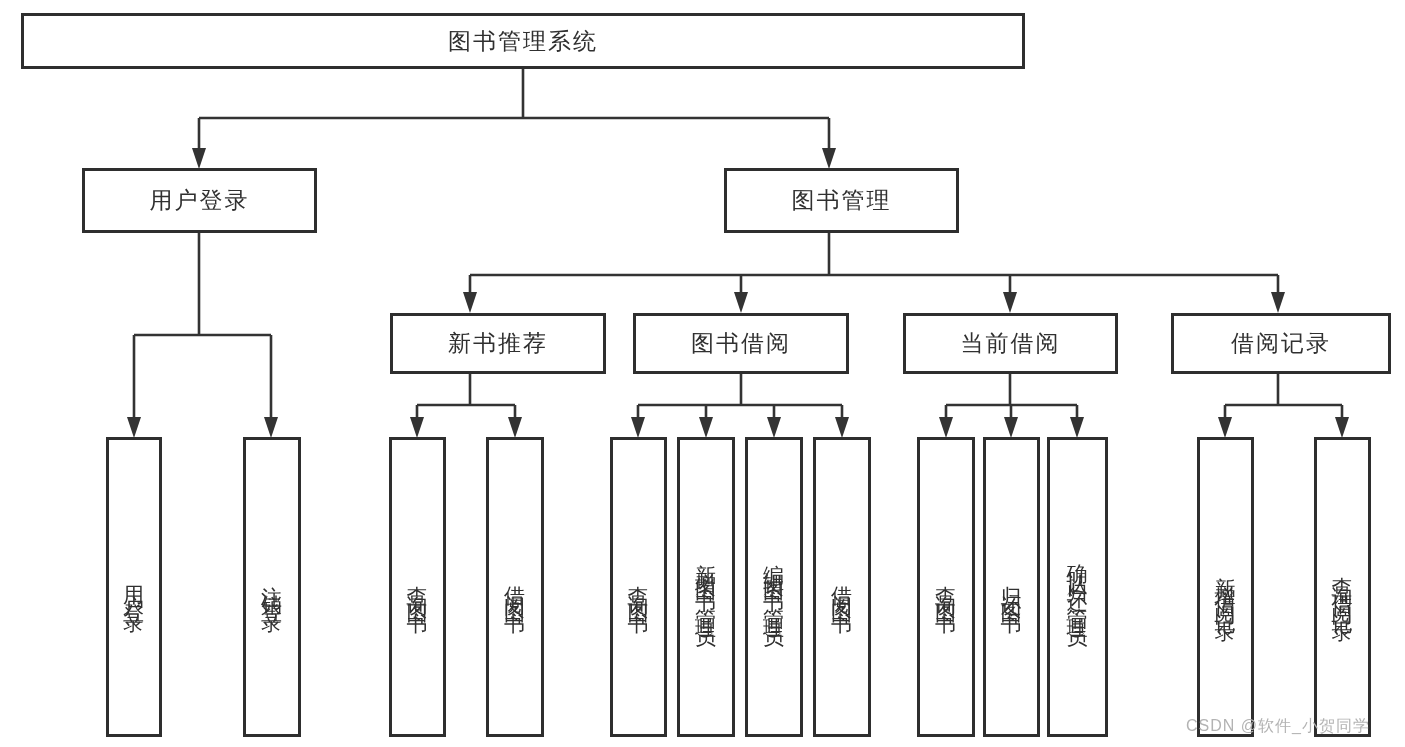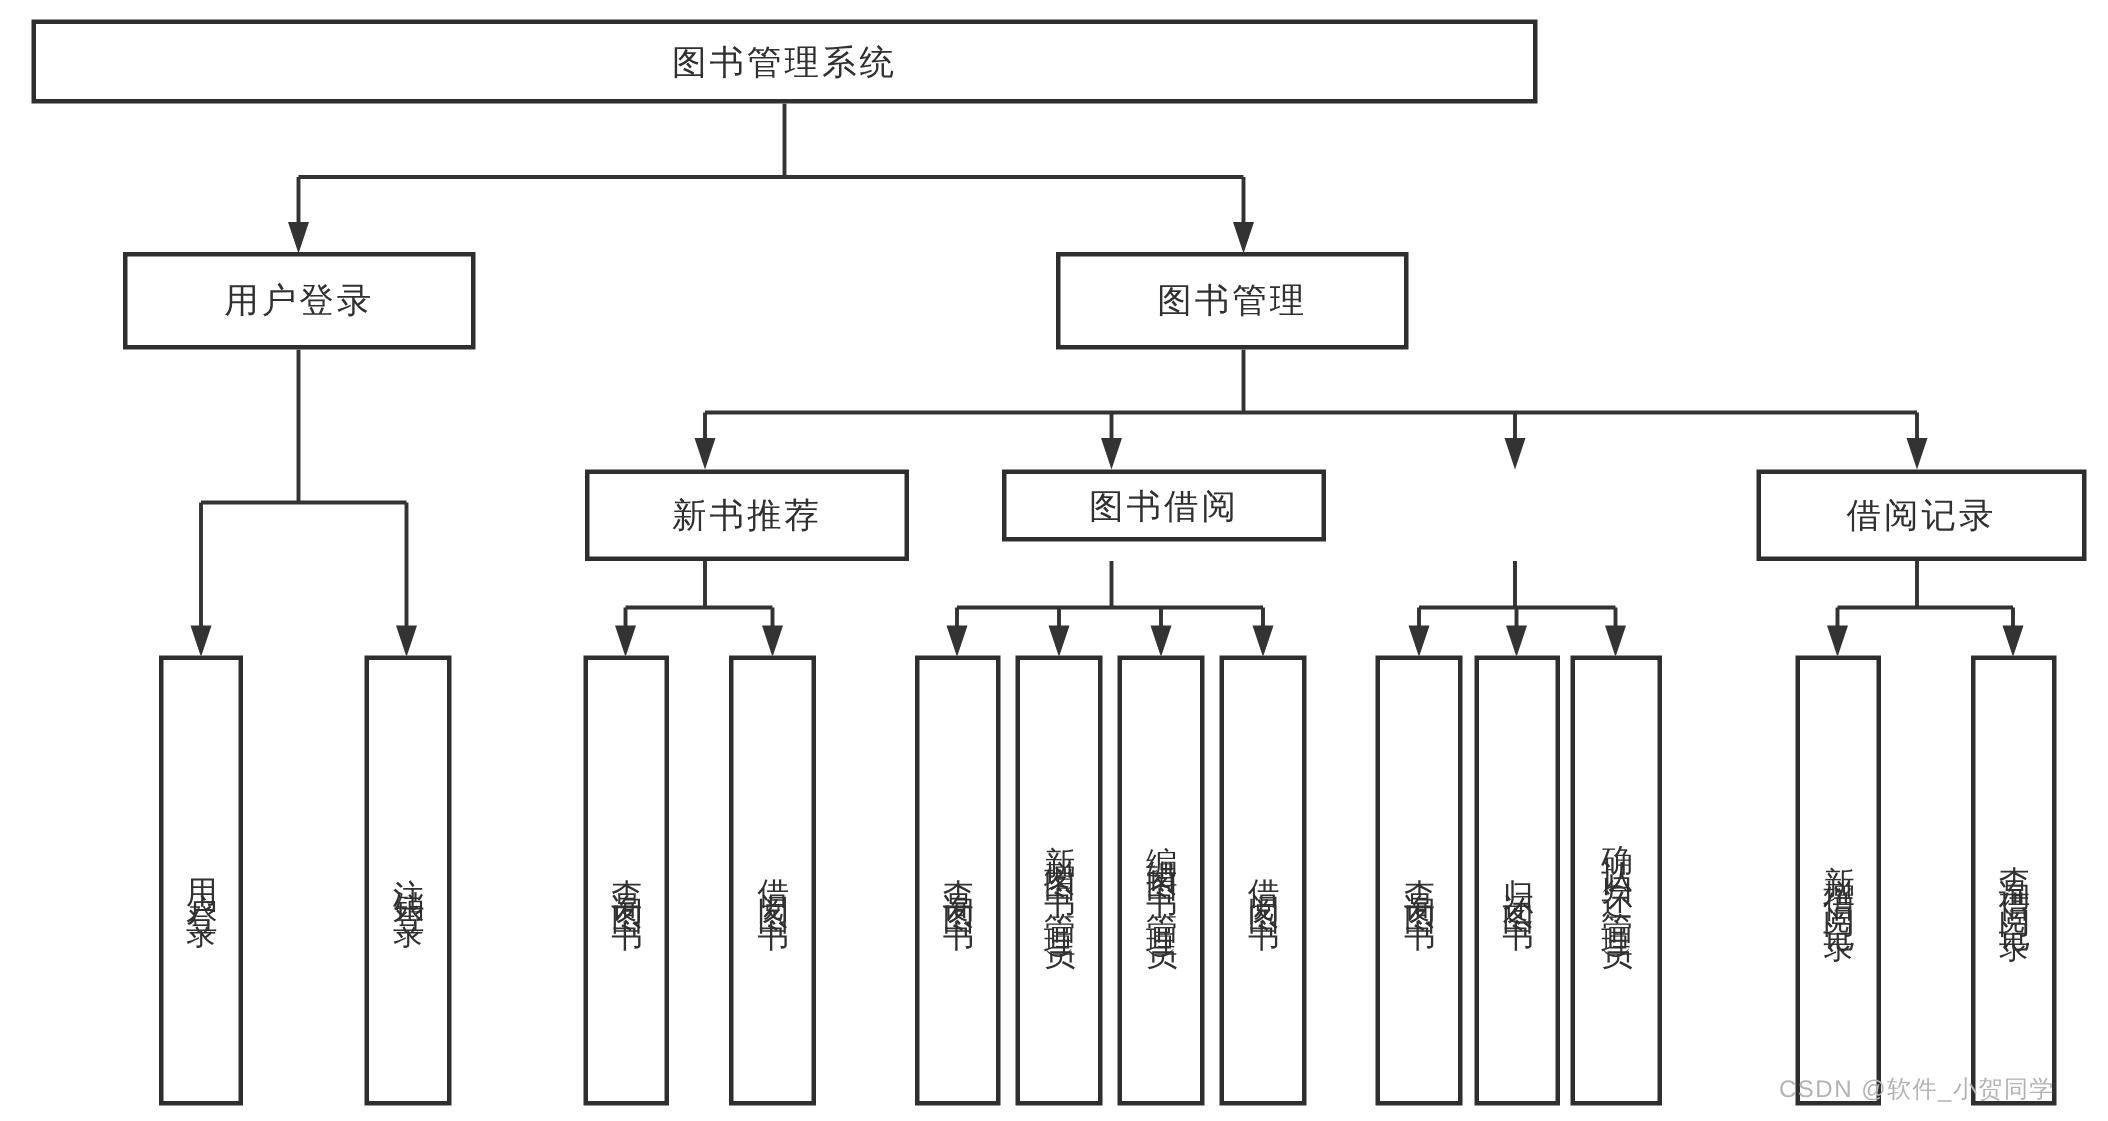--- a/index.html
+++ b/index.html
@@ -42,24 +42,24 @@
     writing-mode: vertical-lr;
     text-orientation: mixed;
     letter-spacing: 9px;
     line-height: 1;
     white-space: nowrap;
   }
   
   .n-root  { left: 21px;  top: 13px;  width: 1004px; height: 56px; text-align: right; }
   
   .n-l2a   { left: 82px;  top: 168px; width: 235px;  height: 65px; }
-  .n-l2b   { left: 704px; top: 168px; width: 235px;  height: 65px; }
+  .n-l2b   { left: 724px; top: 168px; width: 235px;  height: 65px; }
   
   .n-l3a   { left: 362px;  top: 313px; width: 216px; height: 61px; margin-left: 28px; }
-  .n-l3b   { left: 633px;  top: 313px; width: 216px; height: 48px; margin-left: 35px; }
+  .n-l3b   { left: 633px;  top: 313px; width: 216px; height: 61px; }
   .n-l3c   { left: 903px;  top: 313px; width: 215px; height: 61px; }
   .n-l3d   { left: 1171px; top: 313px; width: 220px; height: 61px; }
   
   .leaf    { top: 437px; height: 300px; }
   .n-a1 { left: 106px;  width: 56px; }
   .n-a2 { left: 243px;  width: 58px; }
   .n-b1 { left: 389px;  width: 57px; }
   .n-b2 { left: 486px;  width: 58px; }
   .n-c1 { left: 610px;  width: 57px; }
   .n-c2 { left: 677px;  width: 58px; }
@@ -129,20 +129,23 @@
   <div class="node h n-l2b">
     <span>图书管理</span>
   </div>
 
   <div class="node h n-l3a">
     <span>新书推荐</span>
   </div>
   <div class="node h n-l3b">
     <span>图书借阅</span>
   </div>
+  <div class="node h n-l3c">
+    <span>当前借阅</span>
+  </div>
   <div class="node h n-l3d">
     <span>借阅记录</span>
   </div>
 
   <div class="node v leaf n-a1">
     <span class="vtext">用户登录</span>
   </div>
   <div class="node v leaf n-a2">
     <span class="vtext">注销登录</span>
   </div>

